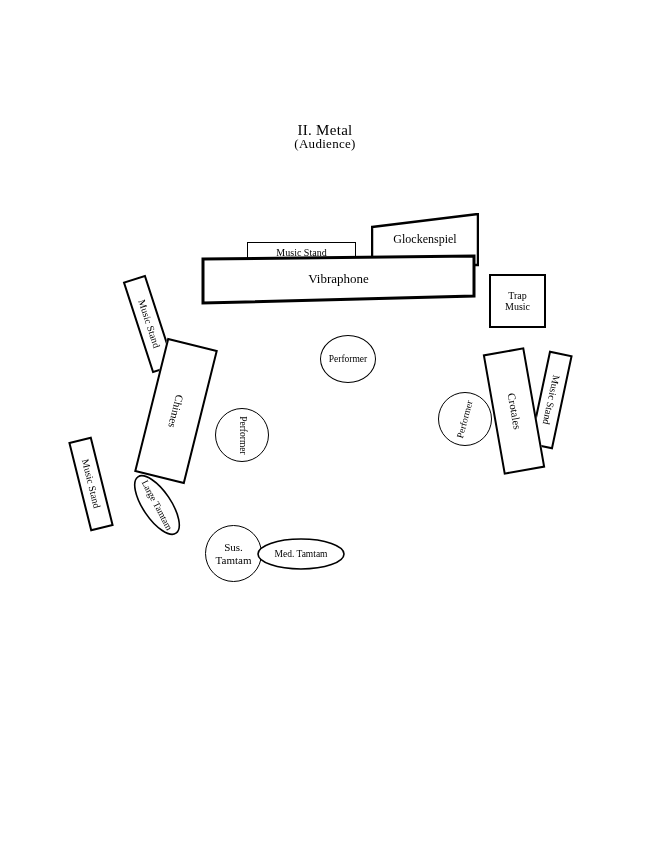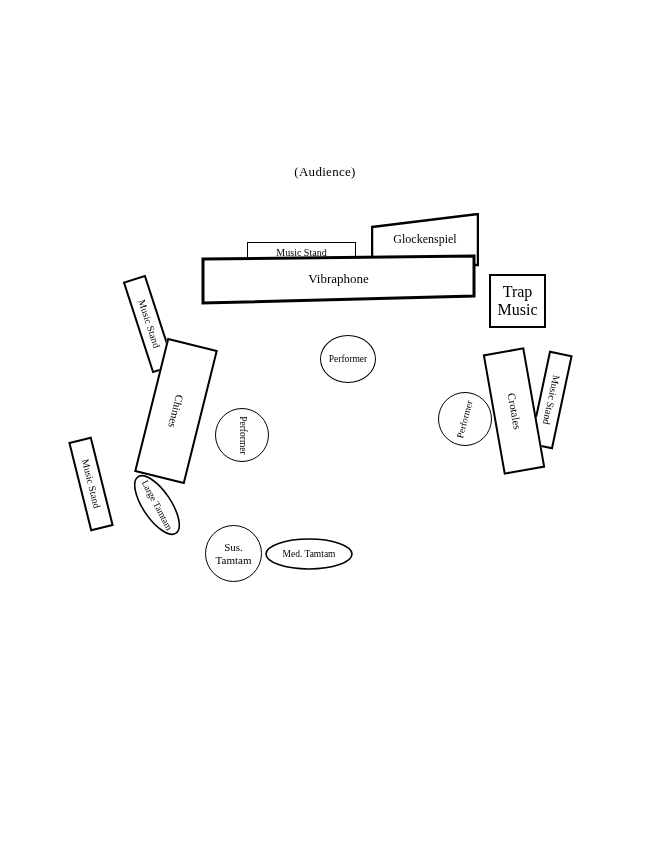--- a/index.html
+++ b/index.html
@@ -19,21 +19,21 @@
     overflow: hidden;
   }
   .title {
     position: absolute;
     width: 100%;
     text-align: center;
     font-size: 15px;
     letter-spacing: 0.3px;
   }
   #stage-title { top: 122px; }
-  #stage-subtitle { top: 164px; font-size: 13px; }
+  #stage-subtitle { top: 136px; font-size: 13px; }
 
   .shape {
     position: absolute;
     box-sizing: border-box;
     border: 2px solid #000;
     background: #ffffff;
     display: flex;
     align-items: center;
     justify-content: center;
     text-align: center;
@@ -67,21 +67,21 @@
   #vibraphone {
     left: 201px; top: 254px; width: 275px; height: 51px;
     border: none; background: transparent;
   }
   #vibraphone .poly { position: absolute; inset: 0; }
   #vibraphone .label { position: relative; font-size: 13px; }
 
   #trap-table {
     left: 489px; top: 274px; width: 57px; height: 54px;
   }
-  #trap-table .label { font-size: 16px; white-space: normal; }
+  #trap-table .label { font-size: 10px; white-space: normal; }
 
   #music-stand-left-upper {
     left: 137px; top: 276px; width: 24px; height: 96px;
     transform: rotate(-18deg);
   }
   #music-stand-left-upper .label {
     transform: rotate(90deg); font-size: 10px;
   }
 
   #music-stand-right {
@@ -135,31 +135,32 @@
   #large-tamtam .label {
     position: relative; transform: rotate(62deg); font-size: 9.5px;
   }
 
   #sus-cymbal {
     left: 205px; top: 525px; width: 57px; height: 57px;
   }
   #sus-cymbal .label { font-size: 11px; white-space: normal; }
 
   #med-tamtam {
-    left: 265px; top: 538px; width: 88px; height: 32px;
+    left: 257px; top: 538px; width: 88px; height: 32px;
     border: none; background: transparent;
   }
   #med-tamtam .poly { position: absolute; inset: 0; }
   #med-tamtam .label { position: relative; font-size: 9.5px; }
 </style>
 </head>
 <body>
 
 <div id="page">
 
+  <div class="title" id="stage-title">II. Metal</div>
   <div class="title" id="stage-subtitle">(Audience)</div>
 
   <div class="shape" id="glockenspiel">
     <svg class="poly" viewBox="0 0 108 54" preserveAspectRatio="none">
       <polygon points="1,14 107,1 107,52 1,52" fill="#ffffff" stroke="#000000" stroke-width="2.5"></polygon>
     </svg>
     <span class="label">Glockenspiel</span>
   </div>
 
   <div class="shape thin" id="music-stand-top">

